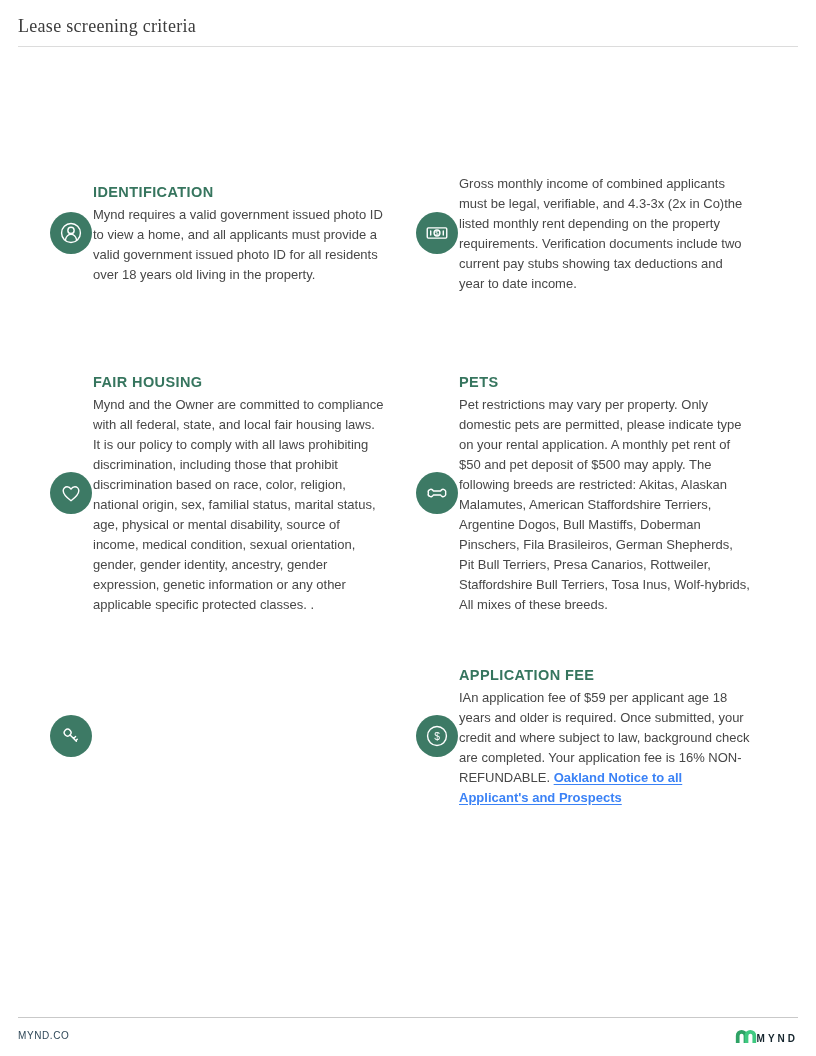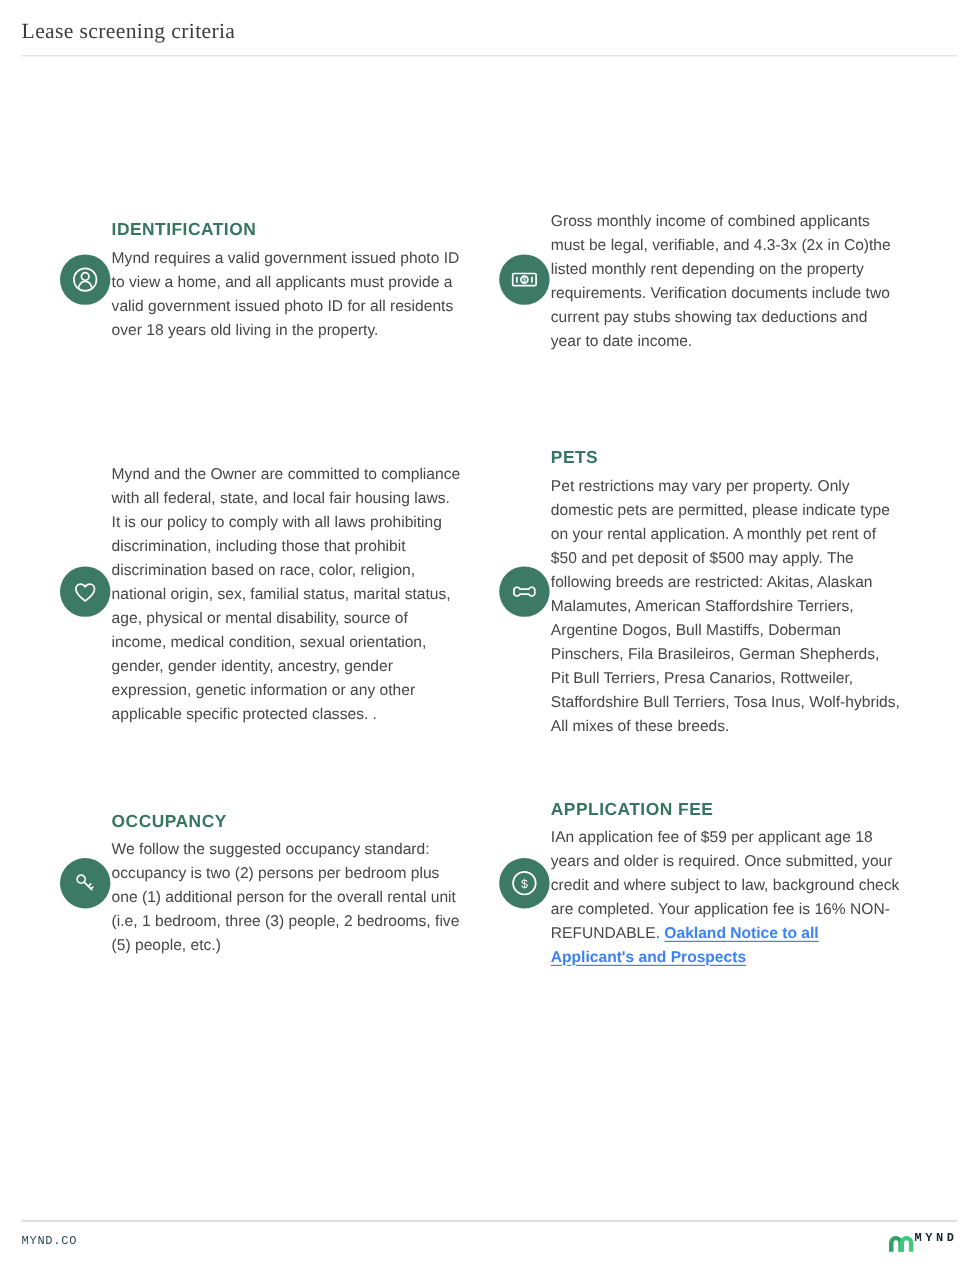--- a/index.html
+++ b/index.html
@@ -59,39 +59,38 @@
   .doc-link {
     color: #3b82f6;
     text-decoration: underline;
     text-underline-offset: 2px;
     font-weight: bold;
   }
   .doc-footer {
     position: absolute;
     left: 0; right: 0; bottom: 0;
     padding: 0 18px 12px 18px;
-    font-family: Liberation Mono, monospace;
   }
   .footer-rule {
     border: none;
     border-top: 1px solid #c9c9c9;
     margin-bottom: 9px;
   }
   .footer-row {
     display: flex;
     align-items: center;
     justify-content: space-between;
   }
   .footer-site {
     font-size: 10px;
     font-weight: 500;
     letter-spacing: 0.6px;
     color: #2f4858;
   }
-  .brand { display: flex; align-items: flex-start; gap: 0; }
+  .brand { display: flex; align-items: flex-end; gap: 0; }
   .brand svg { display: block; }
   .brand-word {
     font-size: 10px;
     font-weight: 700;
     letter-spacing: 3px;
     color: #16262e;
   }
 </style>
 </head>
 <body>
@@ -133,20 +132,21 @@
       </div>
     </section>
 
     <section class="card">
       <div class="icon-circle">
         <svg viewBox="0 0 24 24" fill="none" stroke="#ffffff" stroke-width="1.3" stroke-linejoin="round">
           <path d="M12 19.2 C7.1 15.6 4.8 12.9 4.8 10 C4.8 7.9 6.4 6.2 8.4 6.2 C9.9 6.2 11.2 7.1 12 8.4 C12.8 7.1 14.1 6.2 15.6 6.2 C17.6 6.2 19.2 7.9 19.2 10 C19.2 12.9 16.9 15.6 12 19.2 Z"></path>
         </svg>
       </div>
       <div class="card-text">
+        <h2 class="card-title">FAIR HOUSING</h2>
         <p class="card-body">Mynd and the Owner are committed to compliance with all federal, state, and local fair housing laws. It is our policy to comply with all laws prohibiting discrimination, including those that prohibit discrimination based on race, color, religion, national origin, sex, familial status, marital status, age, physical or mental disability, source of income, medical condition, sexual orientation, gender, gender identity, ancestry, gender expression, genetic information or any other applicable specific protected classes. .</p>
       </div>
     </section>
 
     <section class="card">
       <div class="icon-circle">
         <svg viewBox="0 0 24 24" fill="none" stroke="#ffffff" stroke-width="1.3" stroke-linejoin="round">
           <path d="M8.6 10.1 L15.4 10.1 A2.4 2.4 0 1 1 19.9 12 A2.4 2.4 0 1 1 15.4 13.9 L8.6 13.9 A2.4 2.4 0 1 1 4.1 12 A2.4 2.4 0 1 1 8.6 10.1 Z"></path>
         </svg>
       </div>
@@ -157,24 +157,20 @@
     </section>
 
     <section class="card">
       <div class="icon-circle">
         <svg viewBox="0 0 24 24" fill="none" stroke="#ffffff" stroke-width="1.3" stroke-linecap="round">
           <g transform="rotate(-45 12 12)">
             <circle cx="12" cy="7.6" r="3.1"></circle>
             <path d="M12 10.8 L12 19 M12 15.4 L14.6 15.4 M12 18.2 L14 18.2"></path>
           </g>
         </svg>
-      </div>
-      <div class="card-text">
-        <h2 class="card-title">OCCUPANCY</h2>
-        <p class="card-body">We follow the suggested occupancy standard:  occupancy is two (2) persons per bedroom plus one (1) additional person for the overall rental unit (i.e, 1 bedroom, three (3) people, 2 bedrooms, five (5) people, etc.)</p>
       </div>
     </section>
 
     <section class="card">
       <div class="icon-circle">
         <svg viewBox="0 0 24 24" fill="none" stroke="#ffffff" stroke-width="1.3">
           <circle cx="12" cy="12" r="8.7"></circle>
           <text x="12" y="15.4" font-size="9.5" text-anchor="middle" fill="#ffffff" stroke="none" font-family="Liberation Sans, sans-serif">$</text>
         </svg>
       </div>

